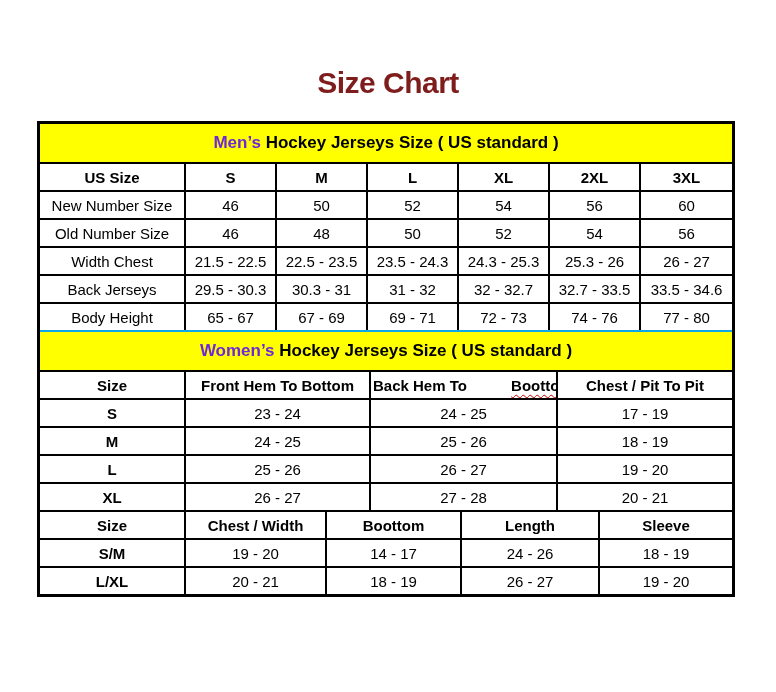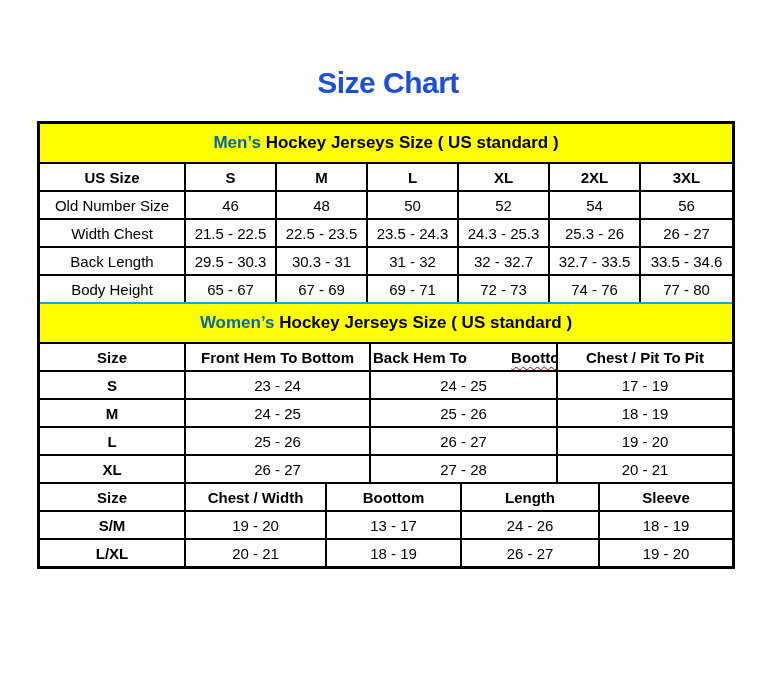--- a/index.html
+++ b/index.html
@@ -13,21 +13,21 @@
     overflow: hidden;
   }
   .page-title {
     position: absolute;
     top: 66px;
     left: 0;
     width: 100%;
     text-align: center;
     font-size: 30px;
     font-weight: bold;
-    color: #1d4ed8;
+    color: #7f1d1d;
     letter-spacing: -0.5px;
   }
   .chart-wrap {
     position: absolute;
     top: 121px;
     left: 37px;
     width: 692px;
     border: 3px solid #000000;
   }
   .section { width: 692px; }
@@ -49,21 +49,21 @@
   }
   tr.band-row td {
     background: #FFFF00;
     font-size: 17px;
     font-weight: bold;
     height: 38px;
   }
   tr.header-row td { font-weight: bold; height: 26px; }
   tr.data-row td { font-weight: normal; height: 26px; }
   tr.data-row td.bold-label { font-weight: bold; }
-  .accent-red { color: #0369a1; }
+  .accent-red { color: #6d28d9; }
   .misspelled {
     text-decoration: underline wavy #C00000;
     text-decoration-thickness: 1px;
     text-underline-offset: 3px;
     margin-left: 40px;
   }
 </style>
 </head>
 <body>
 
@@ -91,39 +91,48 @@
         <tr class="header-row">
           <td>US Size</td>
           <td>S</td>
           <td>M</td>
           <td>L</td>
           <td>XL</td>
           <td>2XL</td>
           <td>3XL</td>
         </tr>
         <tr class="data-row">
+          <td>New Number Size</td>
+          <td>46</td>
+          <td>50</td>
+          <td>52</td>
+          <td>54</td>
+          <td>56</td>
+          <td>60</td>
+        </tr>
+        <tr class="data-row">
           <td>Old Number Size</td>
           <td>46</td>
           <td>48</td>
           <td>50</td>
           <td>52</td>
           <td>54</td>
           <td>56</td>
         </tr>
         <tr class="data-row">
           <td>Width Chest</td>
           <td>21.5 - 22.5</td>
           <td>22.5 - 23.5</td>
           <td>23.5 - 24.3</td>
           <td>24.3 - 25.3</td>
           <td>25.3 - 26</td>
           <td>26 - 27</td>
         </tr>
         <tr class="data-row">
-          <td>Back Length</td>
+          <td>Back Jerseys</td>
           <td>29.5 - 30.3</td>
           <td>30.3 - 31</td>
           <td>31 - 32</td>
           <td>32 - 32.7</td>
           <td>32.7 - 33.5</td>
           <td>33.5 - 34.6</td>
         </tr>
         <tr class="data-row">
           <td>Body Height</td>
           <td>65 - 67</td>
@@ -196,21 +205,21 @@
         <tr class="header-row">
           <td>Size</td>
           <td>Chest / Width</td>
           <td>Boottom</td>
           <td>Length</td>
           <td>Sleeve</td>
         </tr>
         <tr class="data-row">
           <td class="bold-label">S/M</td>
           <td>19 - 20</td>
-          <td>13 - 17</td>
+          <td>14 - 17</td>
           <td>24 - 26</td>
           <td>18 - 19</td>
         </tr>
         <tr class="data-row">
           <td class="bold-label">L/XL</td>
           <td>20 - 21</td>
           <td>18 - 19</td>
           <td>26 - 27</td>
           <td>19 - 20</td>
         </tr>

